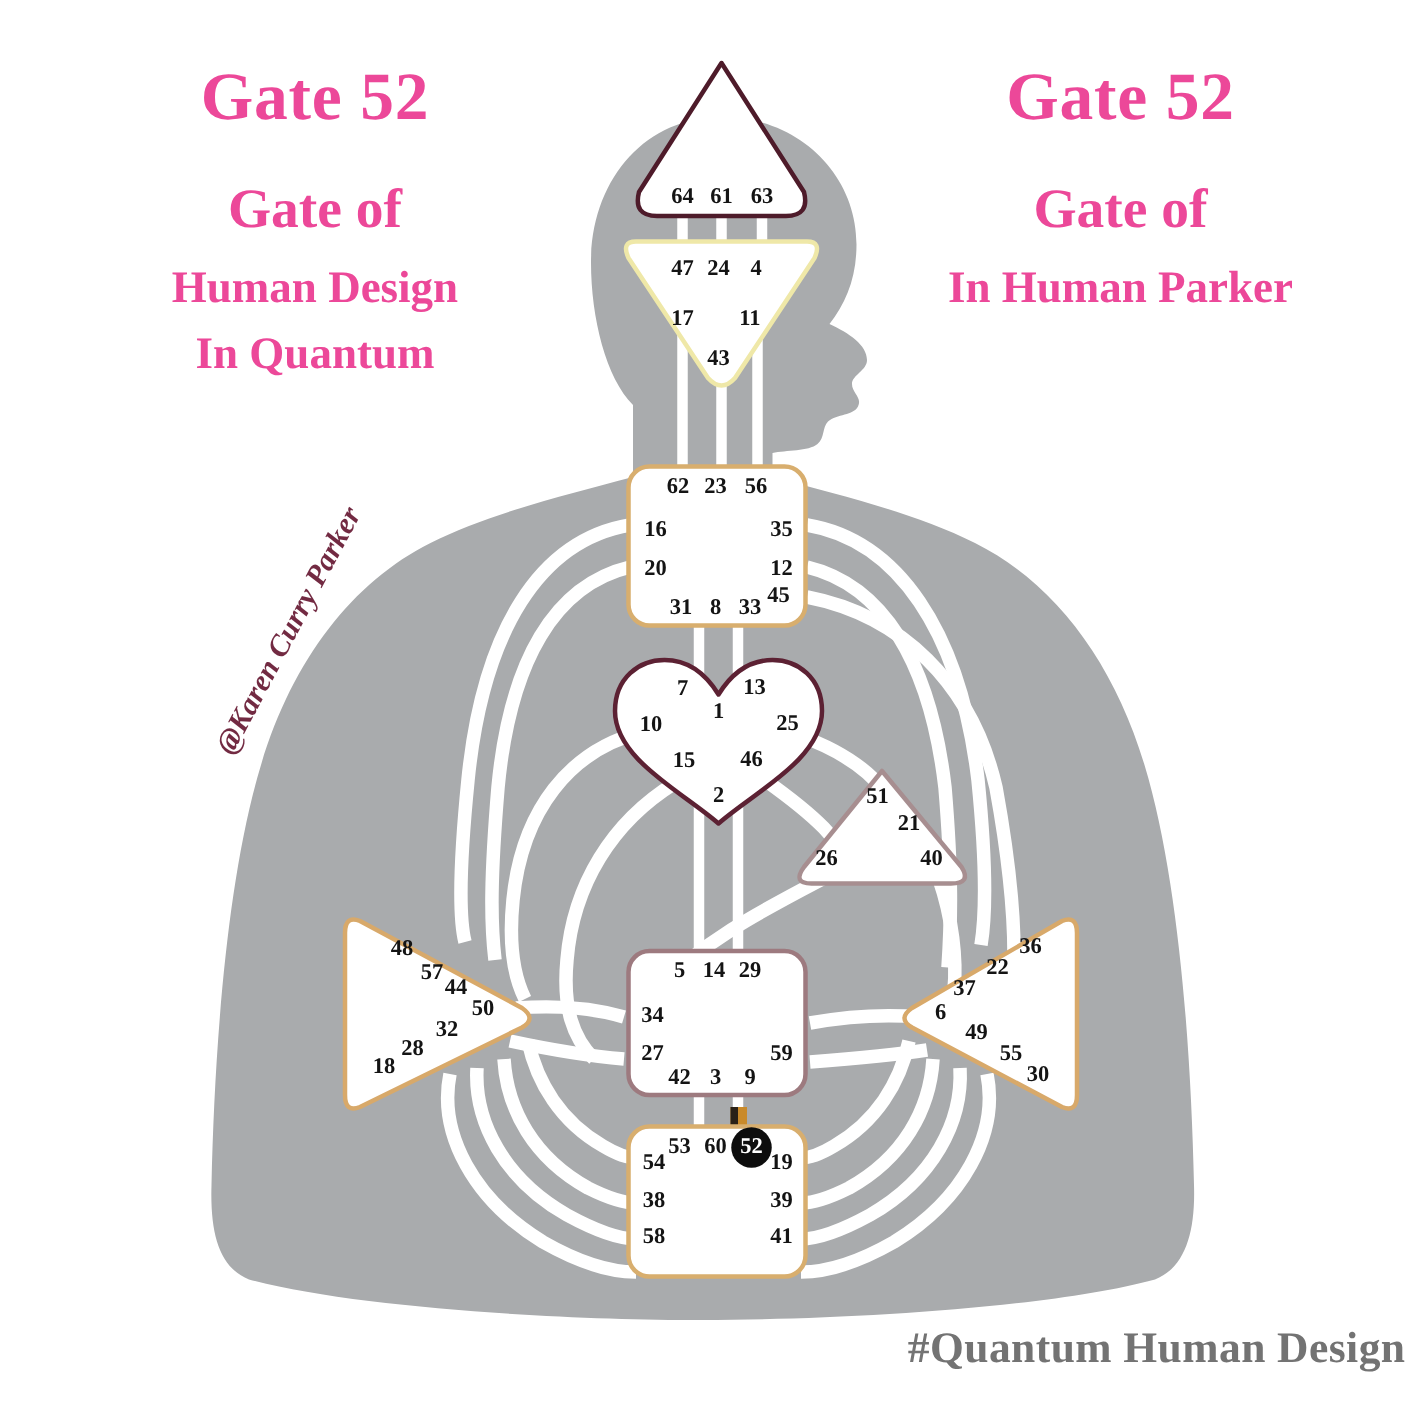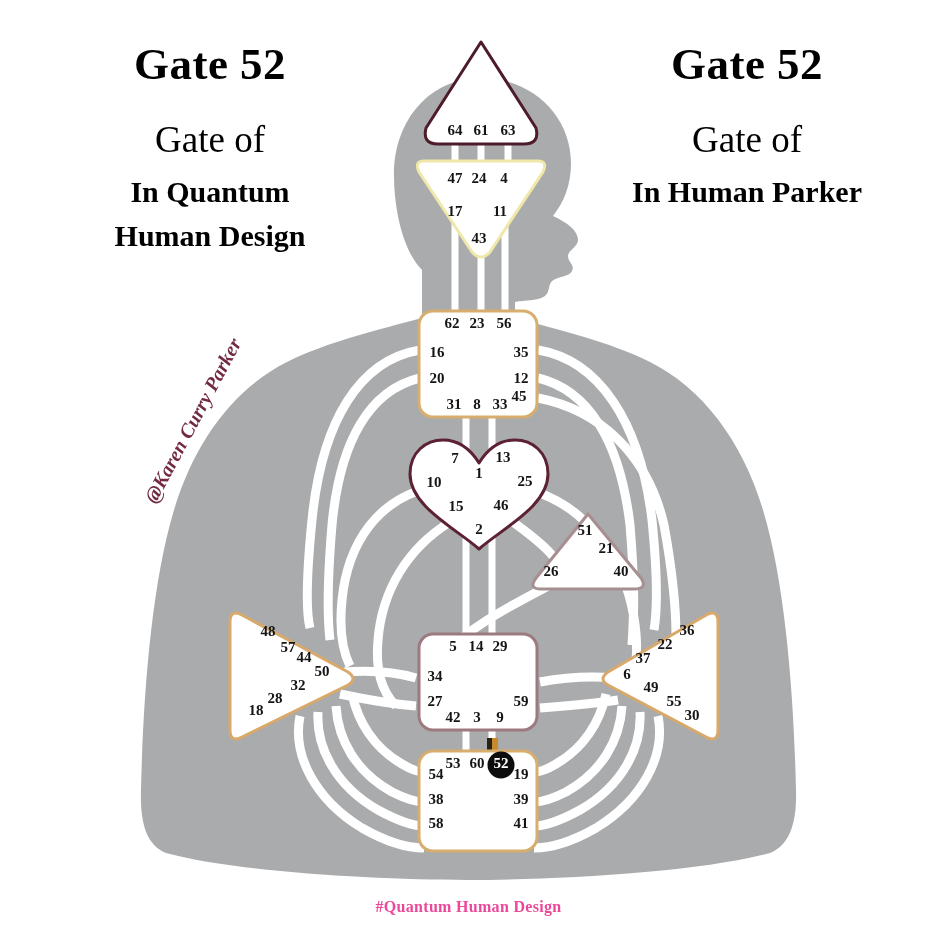--- a/index.html
+++ b/index.html
@@ -19,54 +19,54 @@
     position: absolute;
     left: 0; top: 0;
     width: 937px;
     height: 938px;
   }
 
   
   .side-block {
     position: absolute;
     text-align: center;
-    color: #000000;
+    color: #ec4899;
     line-height: 1.18;
     user-select: none;
   }
   .side-left  { left: 30px;  top: 38px; width: 360px; }
   .side-right { right: 20px; top: 38px; width: 340px; }
 
   .gate-title {
     font-size: 45px;
     font-weight: bold;
     letter-spacing: 0.5px;
     margin: 0 0 26px 0;
   }
   .gate-name {
     font-size: 37px;
-    font-weight: normal;
+    font-weight: bold;
     margin: 12px 0 10px 0;
     line-height: 1.25;
   }
   .gate-sub {
     font-size: 30px;
     font-weight: bold;
     margin: 6px 0 0 0;
     line-height: 1.25;
   }
 
   .hashtag {
     position: absolute;
     left: 0;
     right: 0;
     bottom: 22px;
-    text-align: center;
-    color: #ec4899;
-    font-size: 16px;
+    text-align: right;
+    color: #737373;
+    font-size: 29px;
     font-weight: bold;
     letter-spacing: 0.3px;
     user-select: none;
   }
 
   .watermark {
     position: absolute;
     left: 150px;
     top: 490px;
     color: #6b1f38;
@@ -431,22 +431,22 @@
         </g>
         <g>
           <text x="521" y="825" class="gate-num">41</text>
         </g>
       </g>
   </svg>
 
   <div class="side-block side-left">
     <div class="gate-title">Gate 52</div>
     <div class="gate-name">Gate of</div>
+    <div class="gate-sub">Human Design</div>
     <div class="gate-sub">In Quantum</div>
-    <div class="gate-sub">Human Design</div>
   </div>
 
   <div class="side-block side-right">
     <div class="gate-title">Gate 52</div>
     <div class="gate-name">Gate of</div>
     <div class="gate-sub">In Human Parker</div>
   </div>
 
   <div class="watermark">@Karen Curry Parker</div>
 

